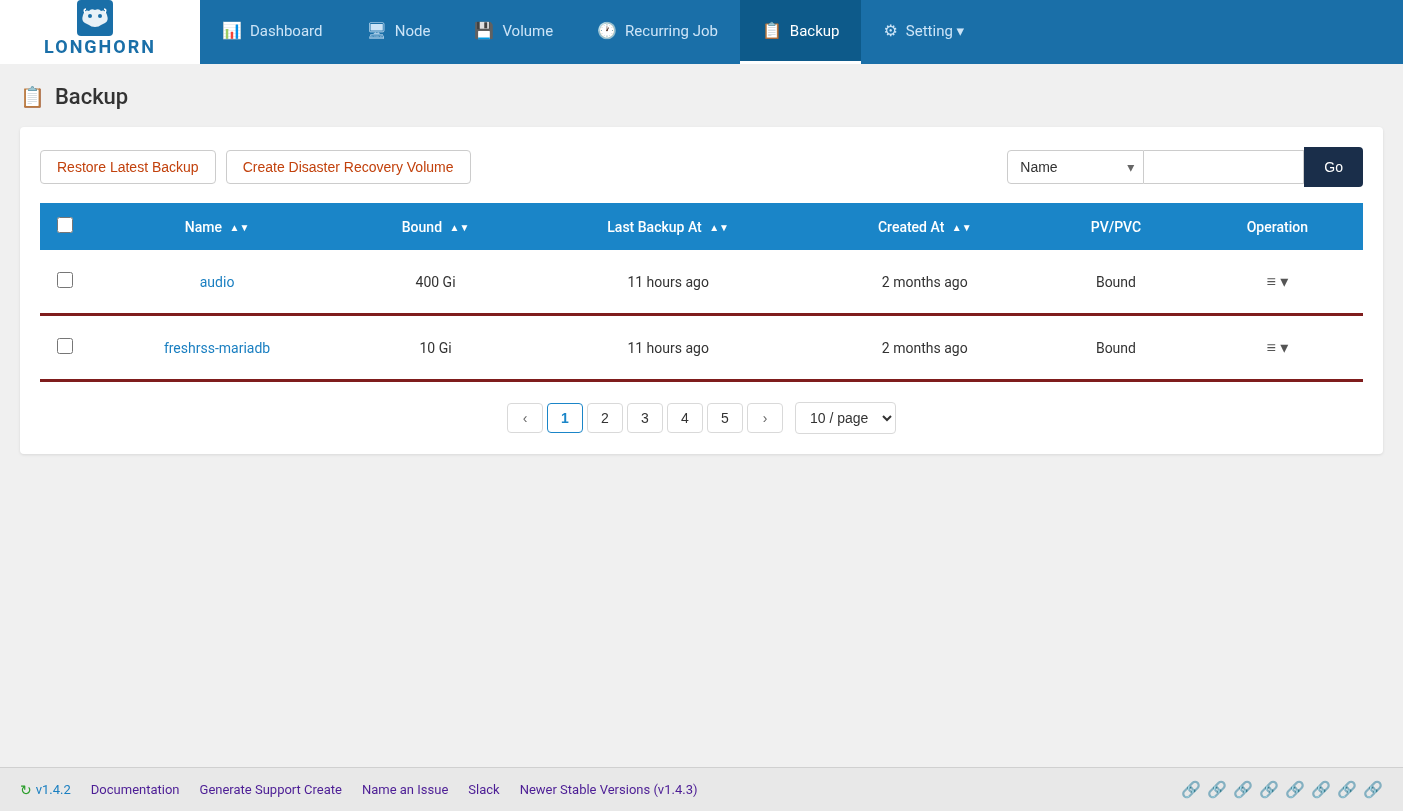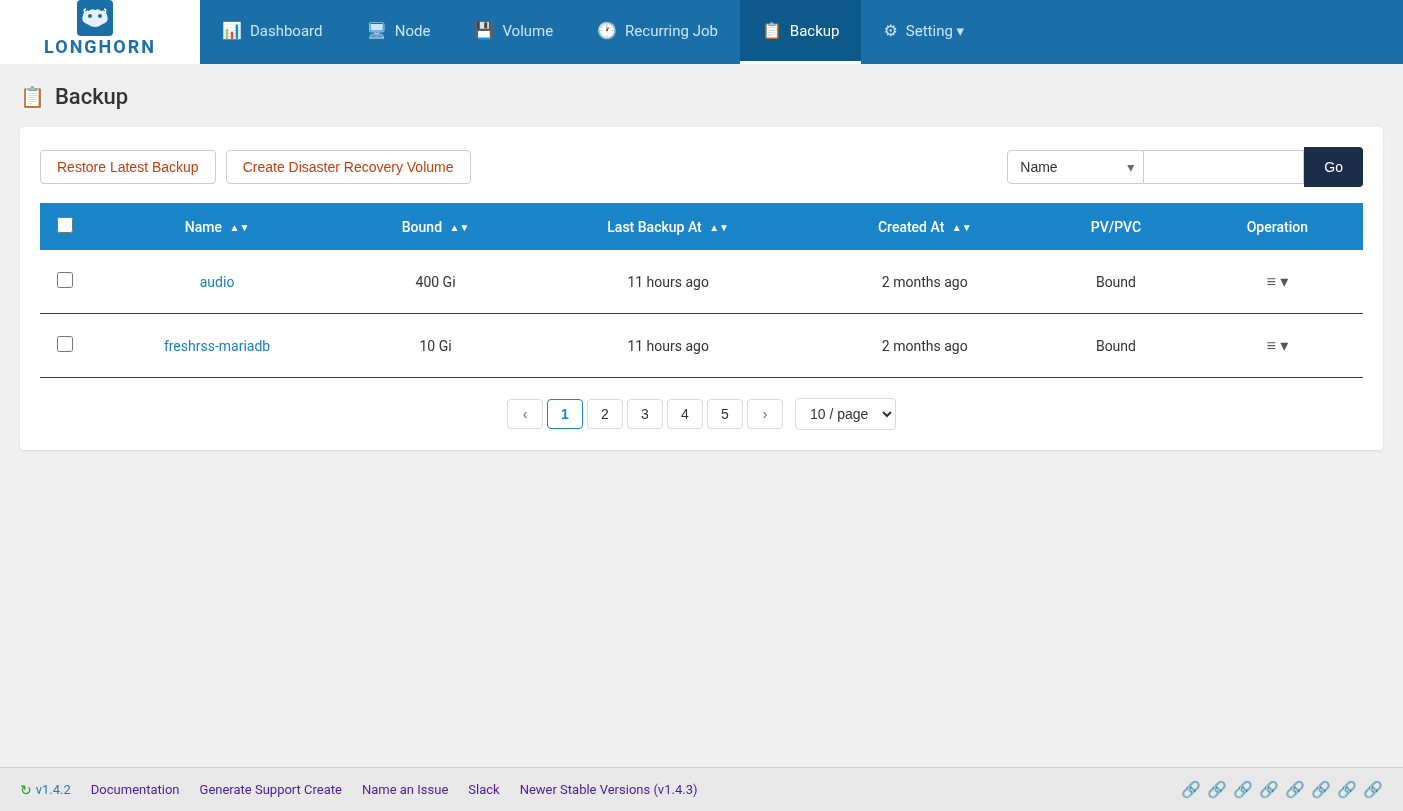--- a/index.html
+++ b/index.html
@@ -32,21 +32,21 @@
     .select-wrapper::after { content: '▾'; position: absolute; right: 10px; top: 50%; transform: translateY(-50%); pointer-events: none; color: #666; }
     .search-input { border: 1px solid #ccc; border-left: none; padding: 8px 12px; font-size: 14px; width: 160px; outline: none; }
     .btn-go { background: #1a2e4a; color: #fff; border: none; padding: 12px 20px; border-radius: 0 4px 4px 0; cursor: pointer; font-size: 14px; font-weight: 500; }
 
     
     table { width: 100%; border-collapse: collapse; }
     thead tr { background: #1a85c8; color: #fff; }
     thead th { padding: 14px 16px; text-align: center; font-weight: 500; font-size: 14px; white-space: nowrap; margin-top: 34px; }
     .sort-arrows { display: inline-flex; flex-direction: column; margin-left: 4px; font-size: 10px; line-height: 1; vertical-align: middle; }
     .th-check { width: 50px; }
-    tbody tr { border-bottom: 1px solid #7f1d1d; }
+    tbody tr { border-bottom: 3px solid #7f1d1d; }
     tbody td { padding: 18px 16px; text-align: center; color: #333; }
     tbody td.name-cell { color: #1a7fc1; cursor: pointer; }
     .checkbox-cell { width: 50px; }
     input[type="checkbox"] { width: 16px; height: 16px; cursor: pointer; }
 
     
     .pagination { display: flex; justify-content: center; align-items: center; margin-top: 20px; gap: 4px; }
     .page-btn { border: 1px solid #d9d9d9; background: #fff; padding: 6px 12px; cursor: pointer; border-radius: 4px; color: #333; font-size: 14px; min-width: 36px; }
     .page-btn.active { border-color: #1a85c8; color: #1a85c8; font-weight: 600; }
     .page-btn.arrow { color: #666; }

